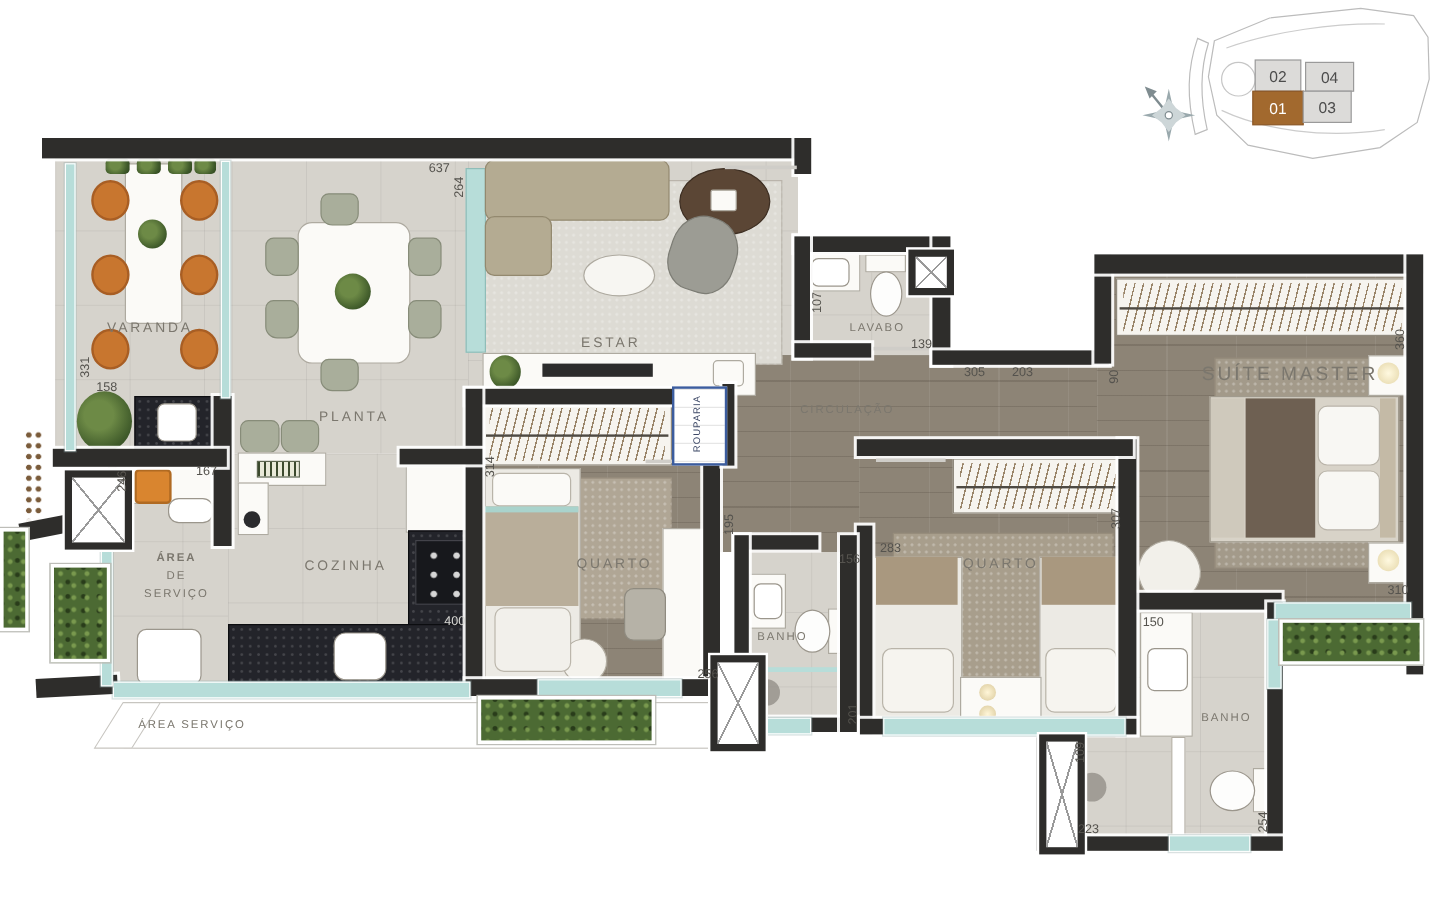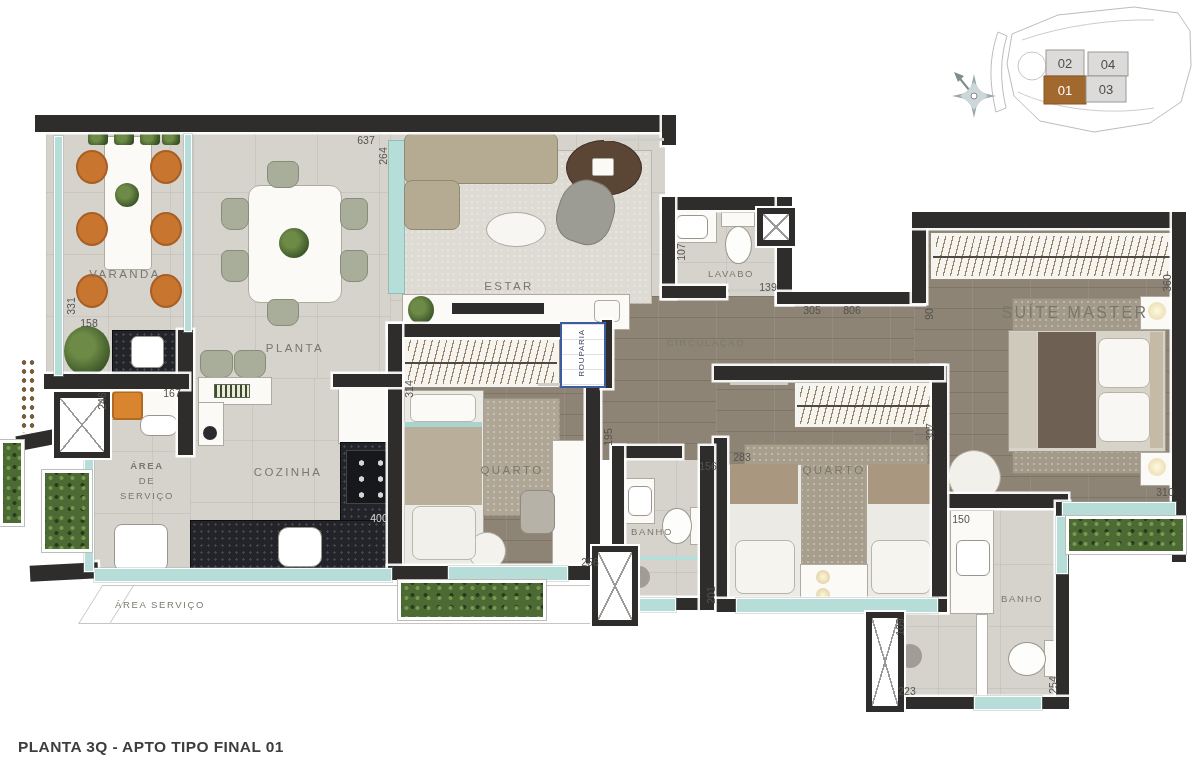--- a/index.html
+++ b/index.html
@@ -277,21 +277,21 @@
 
   <span class="dim" style="left:366px;top:140px;">637</span>
   <span class="dim v" style="left:383px;top:156px;">264</span>
   <span class="dim v" style="left:71px;top:306px;">331</span>
   <span class="dim" style="left:89px;top:323px;">158</span>
   <span class="dim v" style="left:102px;top:401px;">246</span>
   <span class="dim" style="left:172px;top:393px;">167</span>
   <span class="dim v" style="left:681px;top:252px;">107</span>
   <span class="dim" style="left:768px;top:287px;">139</span>
   <span class="dim" style="left:812px;top:310px;">305</span>
-  <span class="dim" style="left:852px;top:310px;">806</span>
+  <span class="dim" style="left:852px;top:310px;">203</span>
   <span class="dim v" style="left:929px;top:314px;">90</span>
   <span class="dim v" style="left:1167px;top:283px;">360</span>
   <span class="dim v" style="left:409px;top:389px;">314</span>
   <span class="dim v" style="left:608px;top:437px;">195</span>
   <span class="dim" style="left:708px;top:466px;">156</span>
   <span class="dim" style="left:742px;top:457px;">283</span>
   <span class="dim v" style="left:930px;top:432px;">307</span>
   <span class="dim" style="left:379px;top:518px;color:#d8d8d4;">400</span>
   <span class="dim" style="left:590px;top:562px;">256</span>
   <span class="dim v" style="left:711px;top:595px;">201</span>
@@ -318,15 +318,14 @@
   </svg>
 
   <svg style="position:absolute;left:950px;top:70px;z-index:8;" width="48" height="52" viewBox="0 0 48 52">
     <line x1="24" y1="26" x2="7" y2="5" stroke="#7f8c90" stroke-width="2"></line>
     <polygon points="4,2 14,6 8,12" fill="#7f8c90"></polygon>
     <polygon points="24,4 28,22 46,26 28,30 24,48 20,30 2,26 20,22" fill="#9aa9ad"></polygon>
     <polygon points="24,12 30,20 38,26 30,32 24,40 18,32 10,26 18,20" fill="#cdd6d8"></polygon>
     <circle cx="24" cy="26" r="3" fill="#ffffff" stroke="#7f8c90"></circle>
   </svg>
 
-  <div class="title" style="left:18px;top:738px;">PLANTA 3Q - APTO TIPO FINAL 01</div>
 
 </div>
 
 </body></html>

